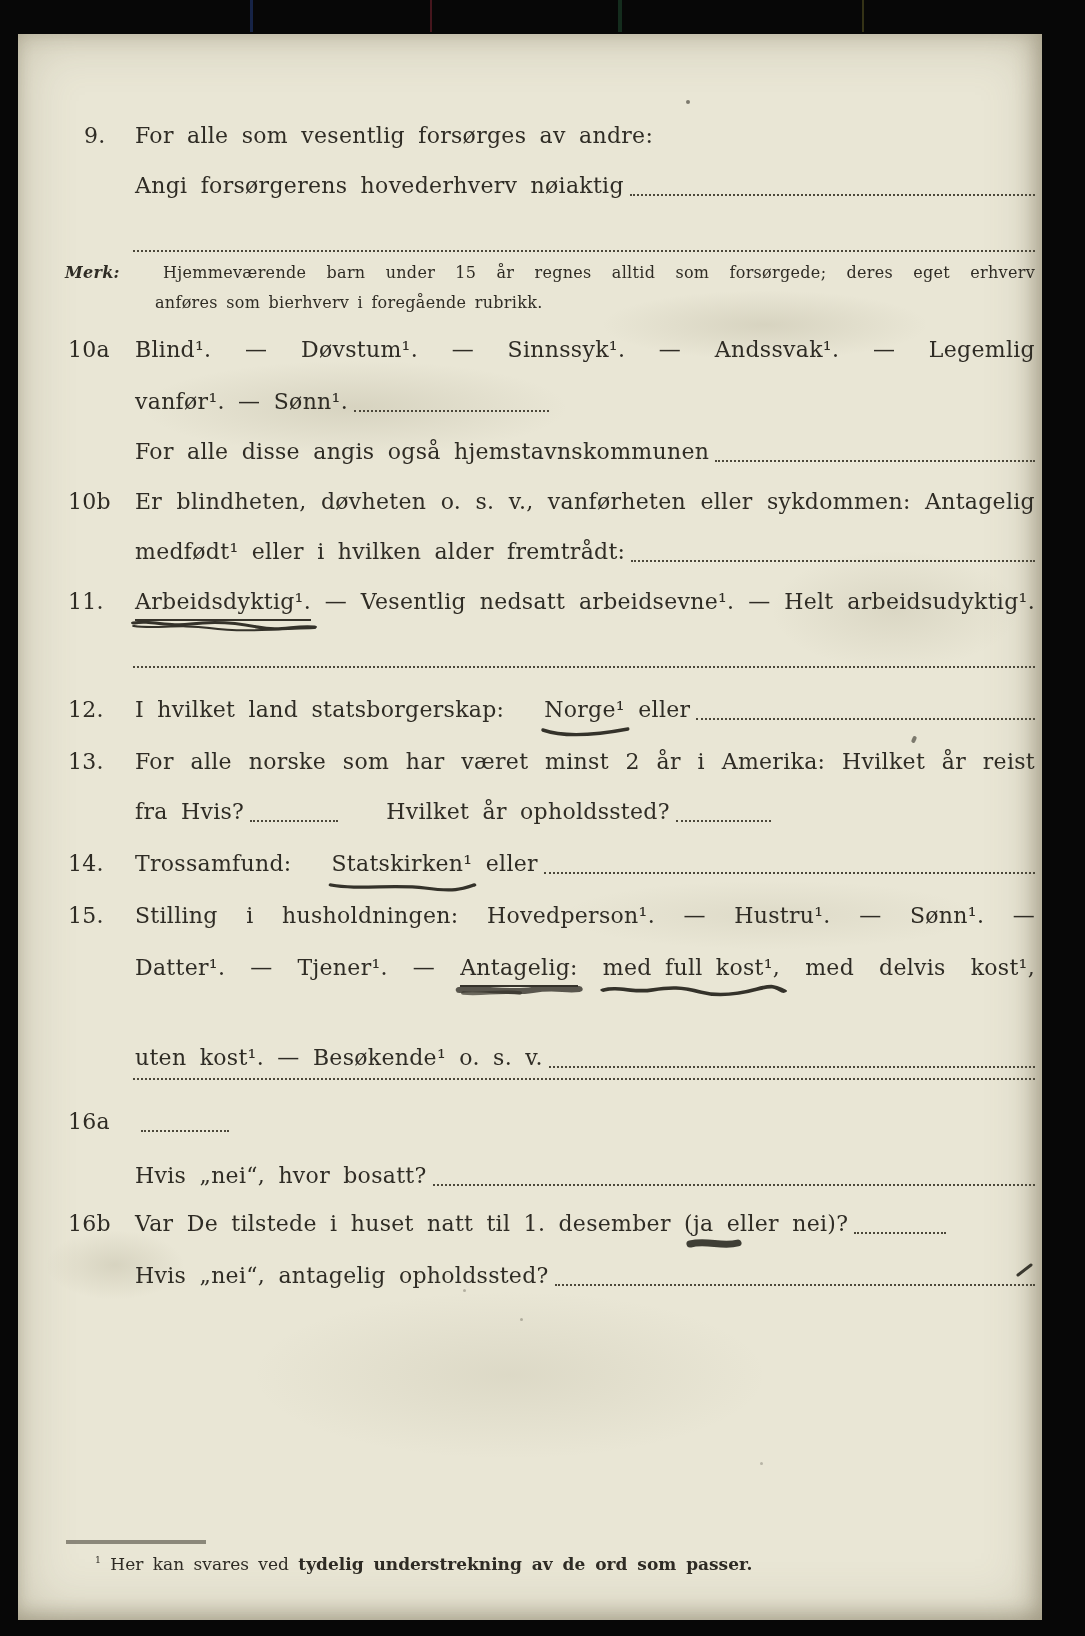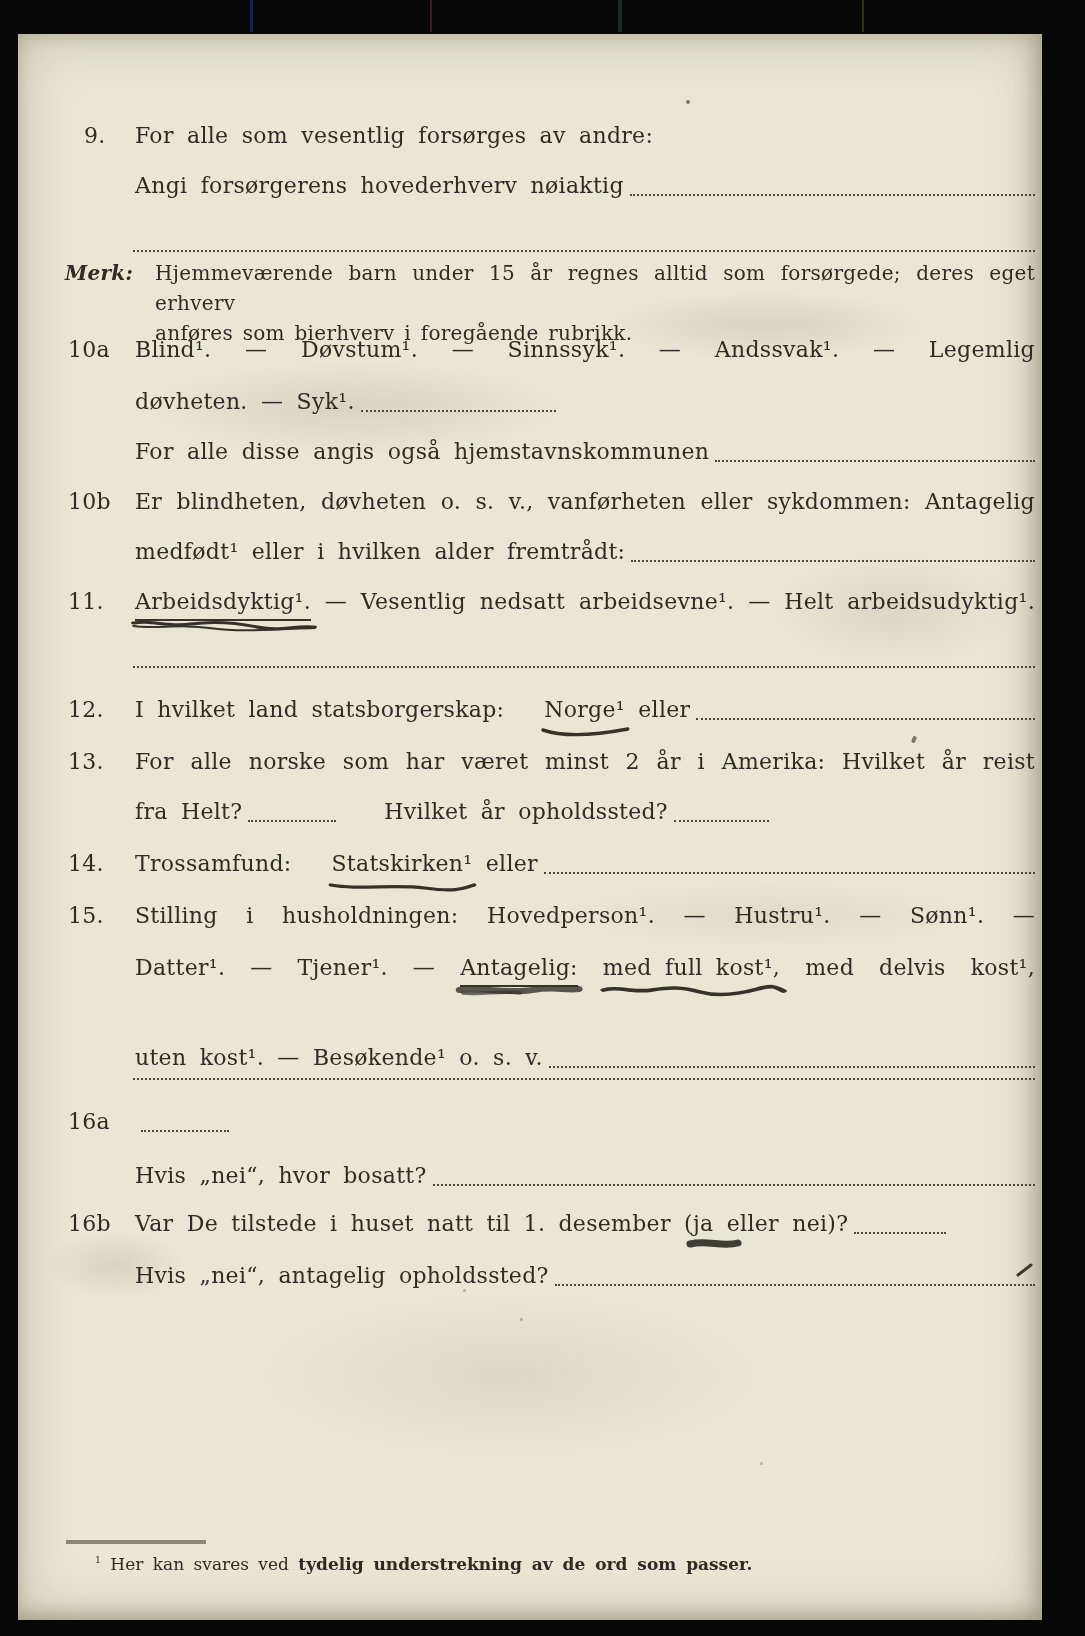--- a/index.html
+++ b/index.html
@@ -33,24 +33,24 @@
   .content{flex:1;word-spacing:6px;min-width:0;}
   .content.just{text-align:justify;text-align-last:justify;}
   .content.flexline{display:flex;align-items:flex-end;}
   .content.flexline .txt{white-space:nowrap;}
   .dots{border-bottom:2px dotted #4b473a;height:0;align-self:flex-end;margin-bottom:6px;flex:1;margin-left:6px;}
   .dots.short{flex:none;}
   .gap{flex:none;}
 
   .divider{position:absolute;left:133px;width:902px;border-top:2px dotted #4b473a;z-index:3;}
 
-  #merk-row{font-size:20px;line-height:30px;left:65px;width:970px;}
+  #merk-row{font-size:16px;line-height:30px;left:65px;width:970px;}
   #merk-row .mlabel{width:90px;flex:none;font-weight:bold;font-style:italic;}
   #merk-row .mtext{flex:1;word-spacing:3px;}
-  #merk-row .mline1{text-align:justify;text-align-last:justify;}
+  #merk-row .mline1{text-align:justify;text-align-last:justify;margin-left:8px;}
 
   .pu{position:relative;display:inline-block;}
   .pu.ruled{border-bottom:2px solid #36332b;padding-bottom:1px;}
   svg.pen{position:absolute;left:-3px;width:calc(100% + 8px);height:12px;bottom:-12px;overflow:visible;}
   svg.pen path{fill:none;stroke:#34322a;stroke-linecap:round;}
   .jawrap{position:relative;display:inline;}
   .jawrap svg{position:absolute;left:-6px;width:54px;height:10px;bottom:-12px;overflow:visible;}
   .jawrap svg path{fill:none;stroke:#2c2b24;stroke-linecap:round;}
 
   #footnote-sep{position:absolute;left:66px;top:1540px;width:140px;height:4px;
@@ -108,21 +108,21 @@
   </div>
 </div>
 
 <div class="row" style="top:334px">
   <div class="num">10a</div>
   <div class="content just">Blind¹. — Døvstum¹. — Sinnssyk¹. — Andssvak¹. — Legemlig</div>
 </div>
 <div class="row" style="top:386px">
   <div class="num"></div>
   <div class="content flexline">
-    <span class="txt">døvheten. — Syk¹.</span>
+    <span class="txt">vanfør¹. — Sønn¹.</span>
     <span class="dots short" style="width:195px;"></span>
   </div>
 </div>
 <div class="row" style="top:436px">
   <div class="num"></div>
   <div class="content flexline">
     <span class="txt">For alle disse angis også hjemstavnskommunen</span>
     <span class="dots"></span>
   </div>
 </div>
@@ -164,21 +164,21 @@
   </div>
 </div>
 
 <div class="row" style="top:746px">
   <div class="num">13.</div>
   <div class="content just">For alle norske som har været minst 2 år i Amerika: Hvilket år reist</div>
 </div>
 <div class="row" style="top:796px">
   <div class="num"></div>
   <div class="content flexline">
-    <span class="txt">fra Helt?</span>
+    <span class="txt">fra Hvis?</span>
     <span class="dots short" style="width:88px;"></span>
     <span class="gap" style="width:48px;"></span>
     <span class="txt">Hvilket år opholdssted?</span>
     <span class="dots short" style="width:95px;"></span>
   </div>
 </div>
 
 <div class="row" style="top:848px">
   <div class="num">14.</div>
   <div class="content flexline">

